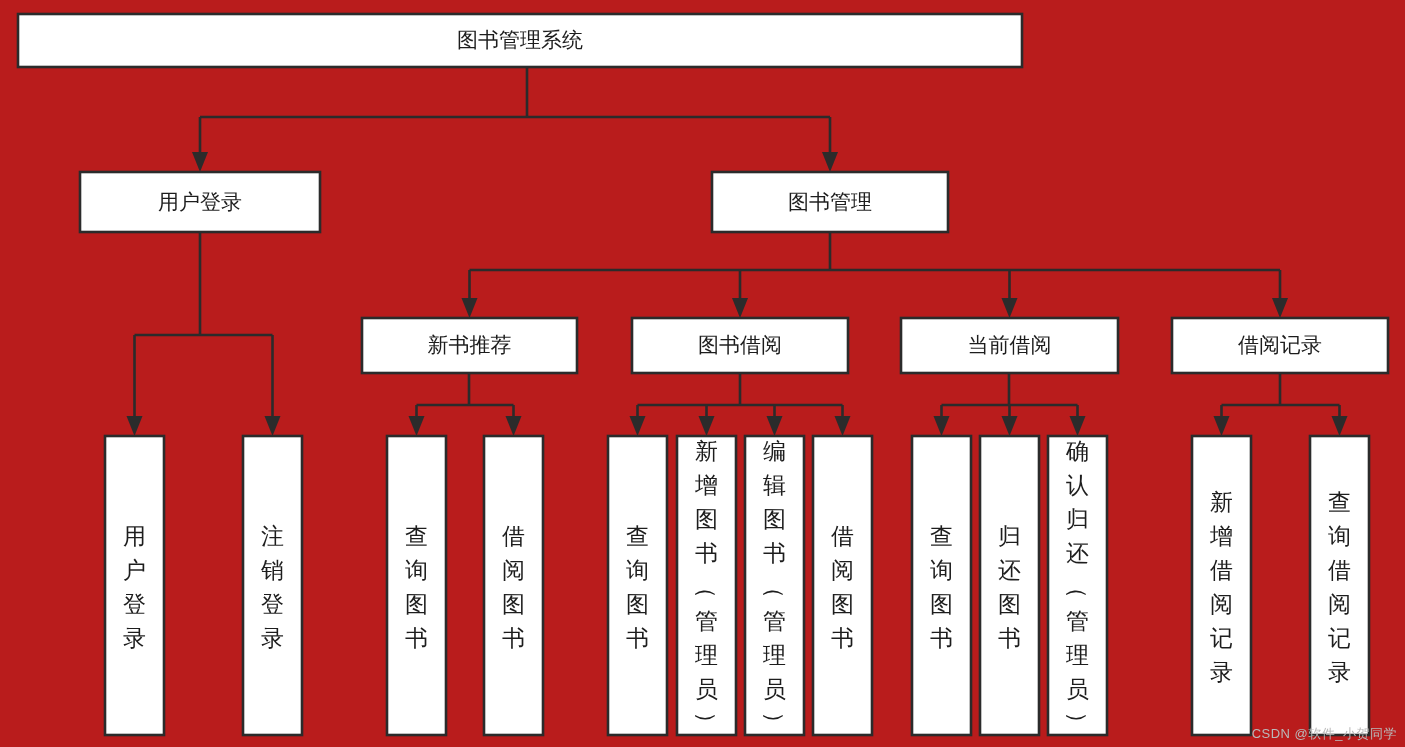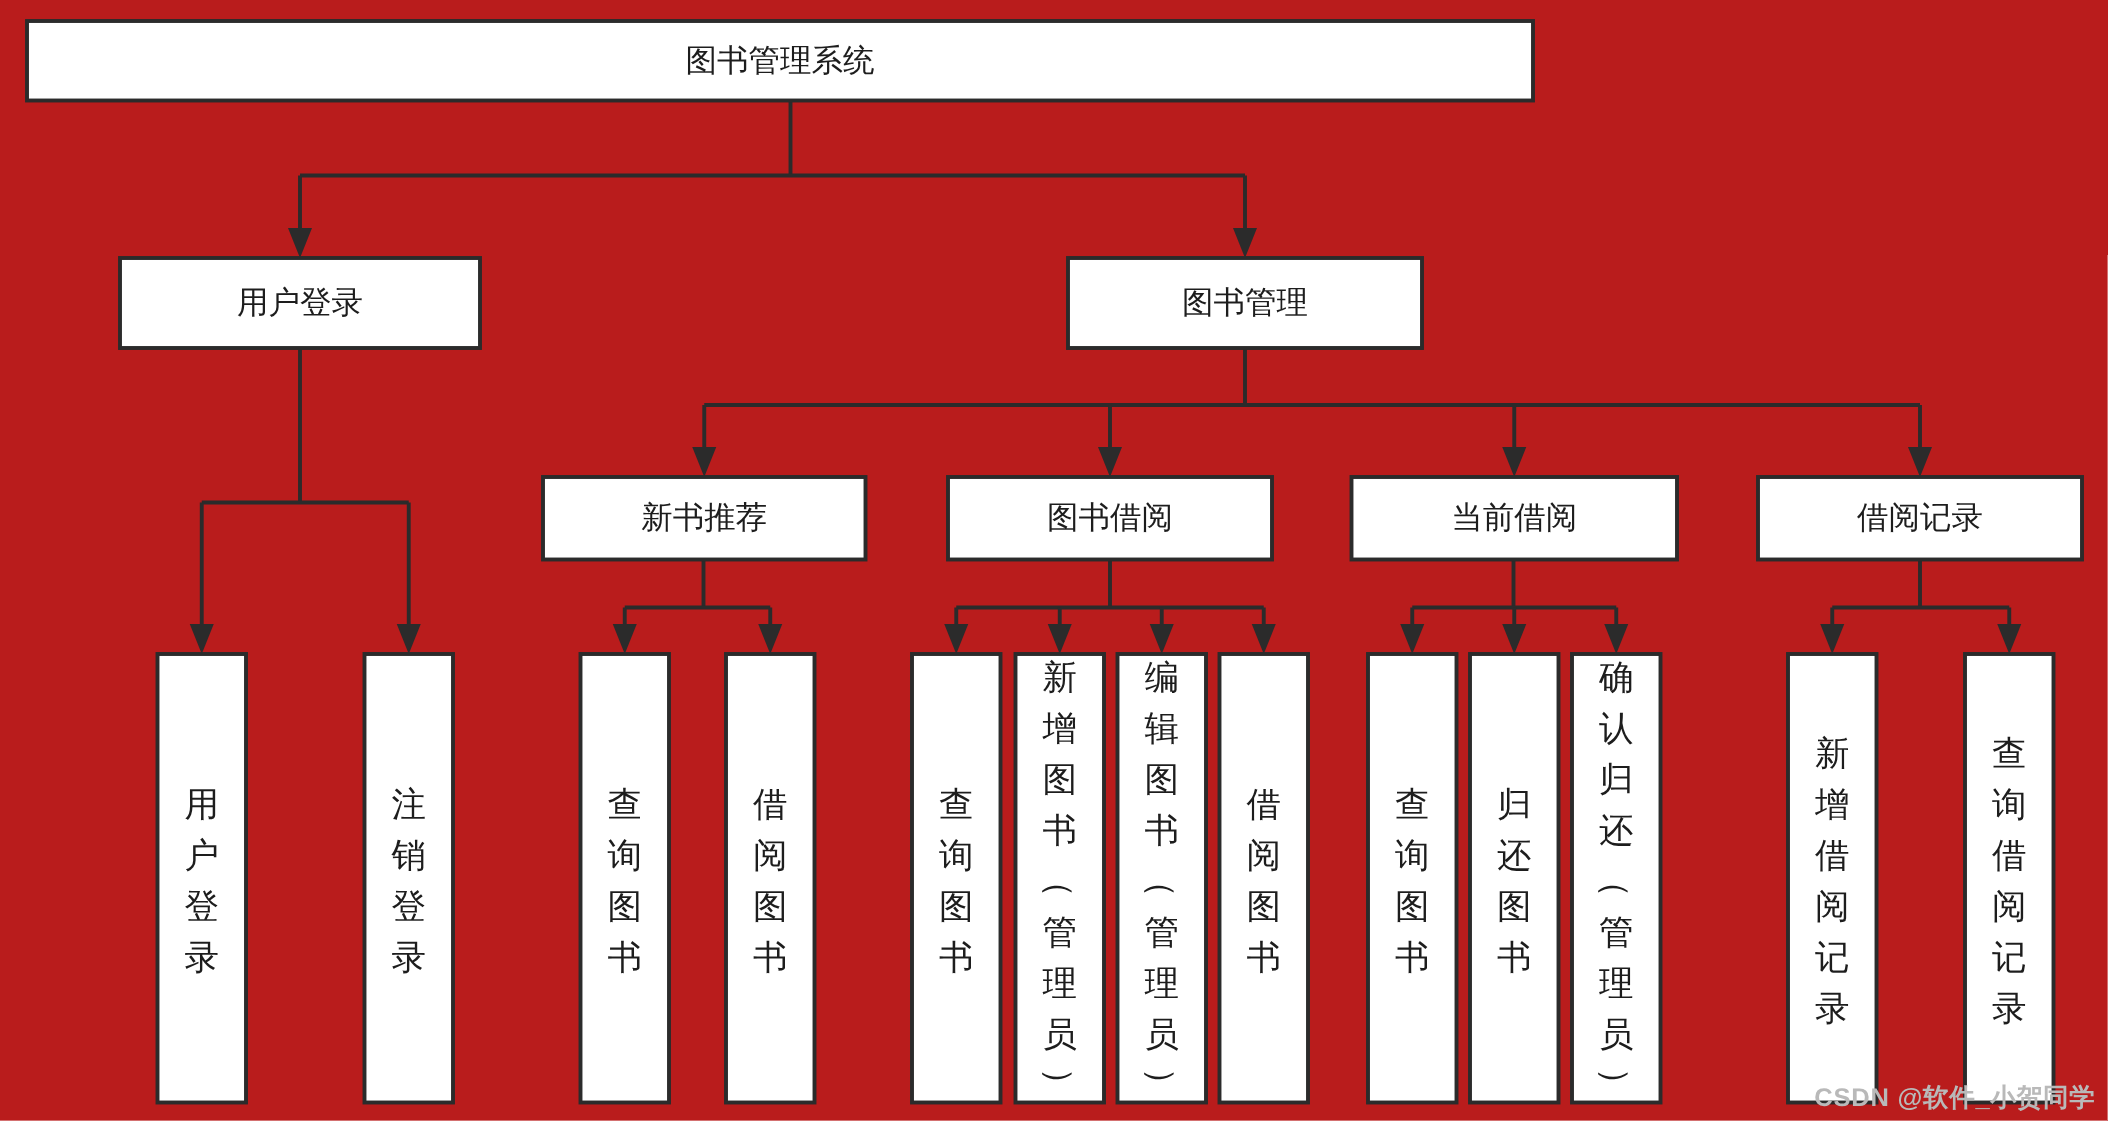--- a/index.html
+++ b/index.html
@@ -53,25 +53,24 @@
     fill: #1d1d1d;
     font-family: "Liberation Sans", "DejaVu Sans", sans-serif;
     font-size: 23px;
     text-anchor: middle;
   }
   .watermark {
     position: absolute;
     right: 8px;
     bottom: 4px;
     font-family: "Liberation Sans", "DejaVu Sans", sans-serif;
-    font-size: 17px;
+    font-size: 13px;
     color: #b9b9b9;
     white-space: nowrap;
     letter-spacing: 0.5px;
-    font-weight: bold;
   }
 </style>
 </head>
 <body>
 
 <div id="diagram-root">
 
   <svg id="tree-svg" viewBox="0 0 1405 747" xmlns="http://www.w3.org/2000/svg">
     <g id="connector-layer">
         <g>

